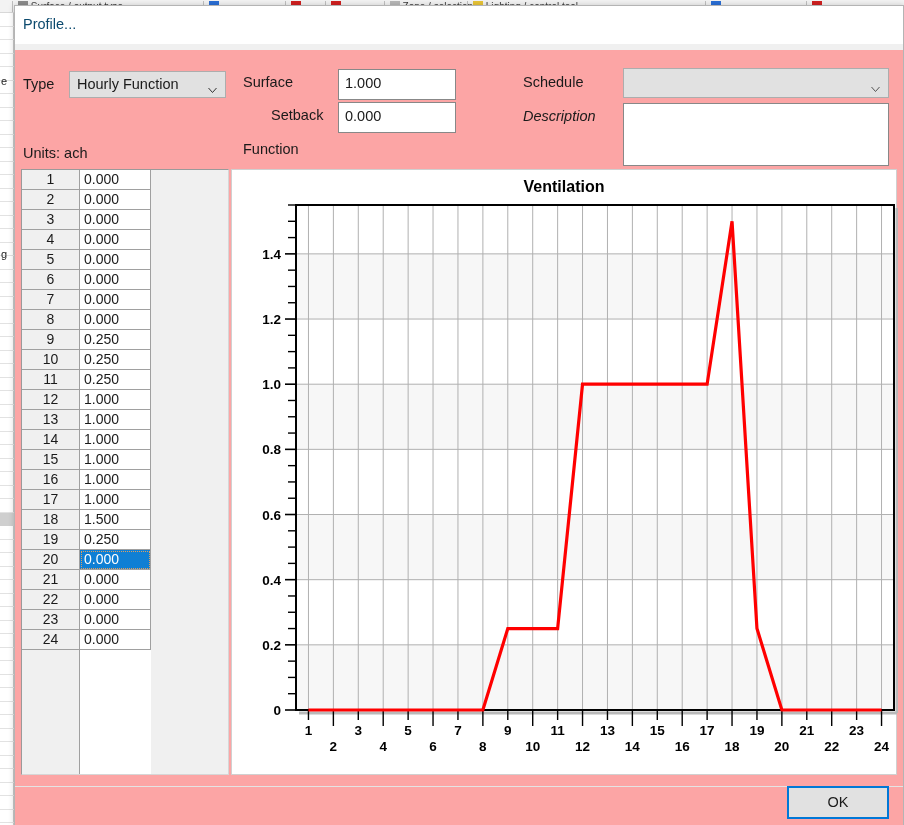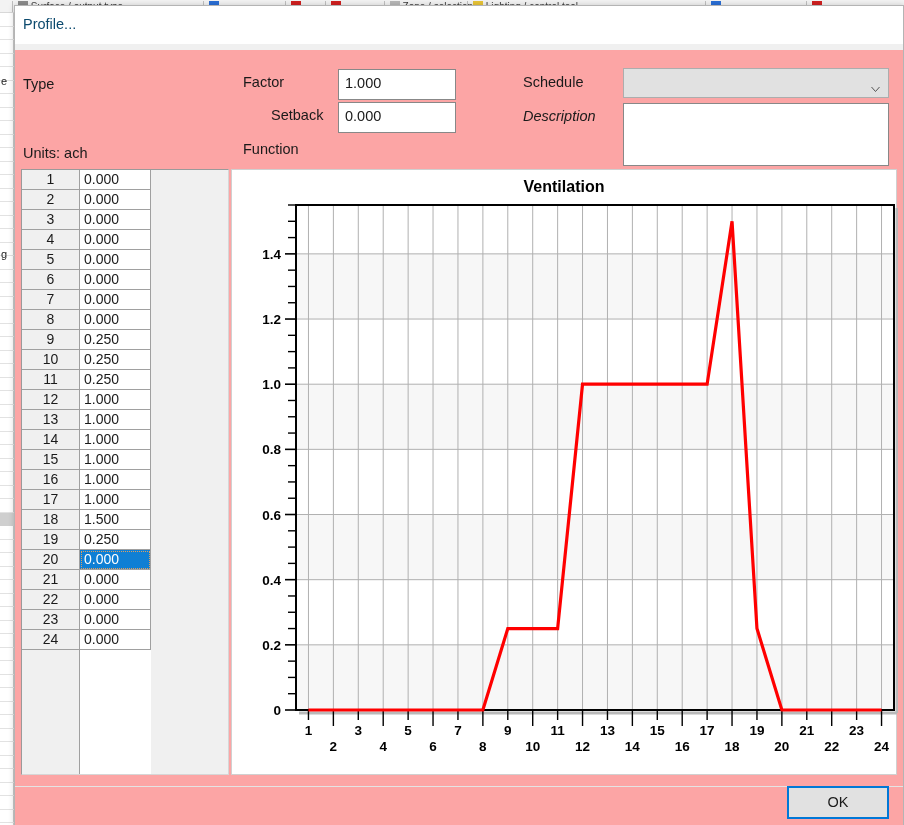--- a/index.html
+++ b/index.html
@@ -268,22 +268,30 @@
 <div id="dialog">
 
   <div id="dialog-titlebar">
     <div id="dialog-title">Profile...</div>
   </div>
 
   <div id="dialog-body">
 
     <div class="form-label" style="left:8px; top:26px;">Type</div>
 
-
-    <div class="form-label" style="left:228px; top:24px;">Factor</div>
+    <div class="combo" style="left:54px; top:21px; width:157px;">
+      <span class="combo-text">Hourly Function</span>
+      <span class="chev">
+        <svg width="9" height="9" viewBox="0 0 9 9">
+          <polyline points="0.5,2 4.5,6.5 8.5,2" fill="none" stroke="#333" stroke-width="1"></polyline>
+        </svg>
+      </span>
+    </div>
+
+    <div class="form-label" style="left:228px; top:24px;">Surface</div>
     <div class="textbox" style="left:323px; top:19px; width:118px;">
       <span class="tb-text">1.000</span>
     </div>
 
     <div class="form-label" style="left:508px; top:24px;text-align:right;">Schedule</div>
     <div class="combo disabled" style="left:608px; top:18px; width:266px; height:30px;">
       <span class="combo-text"></span>
       <span class="chev" style="top:11px;">
         <svg width="9" height="9" viewBox="0 0 9 9">
           <polyline points="0.5,2 4.5,6.5 8.5,2" fill="none" stroke="#555" stroke-width="1"></polyline>

